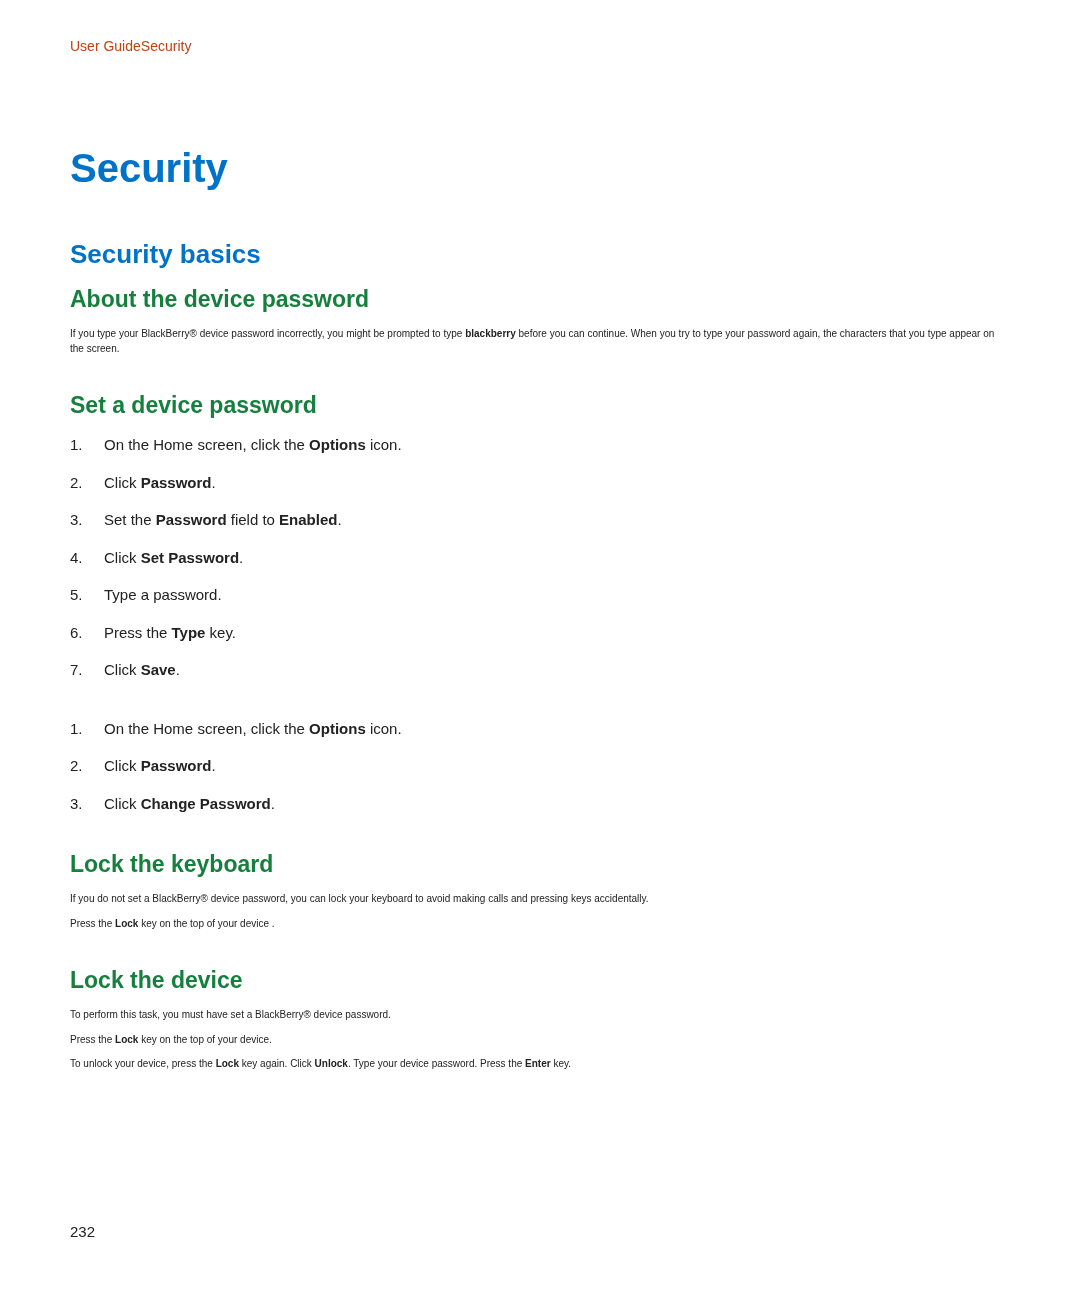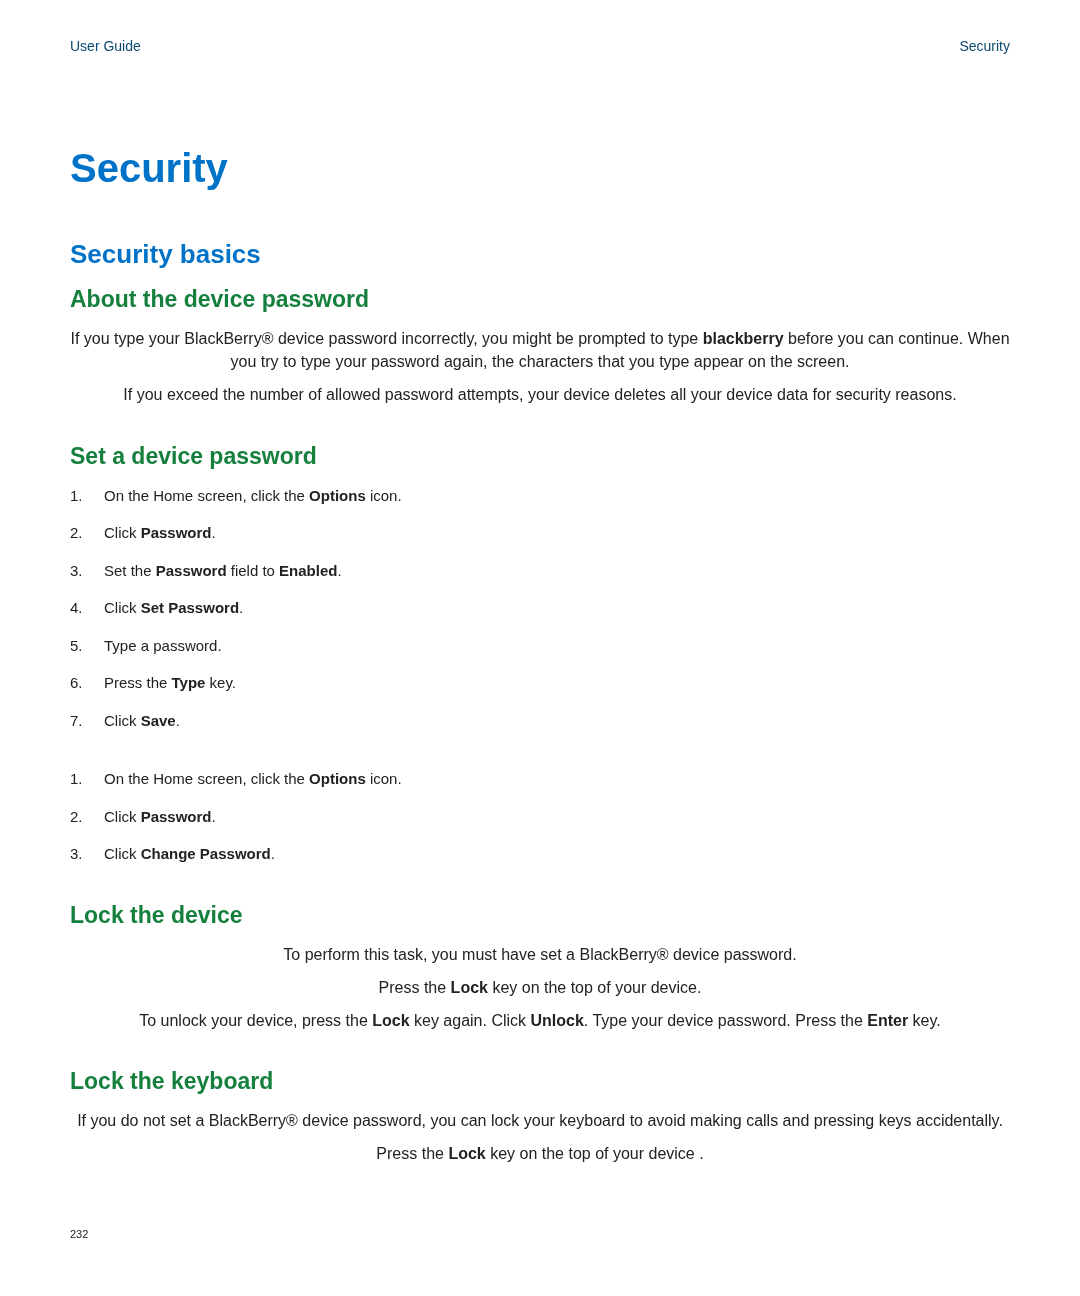--- a/index.html
+++ b/index.html
@@ -9,23 +9,22 @@
       color: #000;
       width: 1080px;
       height: 1296px;
       position: relative;
     }
     .page {
       padding: 38px 70px 0 70px;
     }
     .header {
       display: flex;
-      justify-content: space-between;
       font-size: 14px;
-      color: #0c4a6e;
+      color: #c2410c;
       margin-bottom: 92px;
     }
     .h1 {
       font-size: 40px;
       font-weight: bold;
       color: #0073c8;
       margin-bottom: 48px;
     }
     .h2 {
       font-size: 26px;
@@ -33,25 +32,24 @@
       color: #0073c8;
       margin-bottom: 16px;
     }
     .h3 {
       font-size: 23px;
       font-weight: bold;
       color: #15803d;
       margin-bottom: 14px;
     }
     .para {
-      font-size: 16px;
+      font-size: 10px;
       line-height: 1.45;
       margin-bottom: 10px;
       color: #222;
-      text-align: center;
     }
     .section {
       margin-bottom: 36px;
     }
     ol {
       list-style: none;
       counter-reset: item;
       margin-bottom: 12px;
       padding-left: 0;
     }
@@ -69,42 +67,41 @@
       position: absolute;
       left: 0;
       width: 24px;
       text-align: left;
     }
     .bold { font-weight: bold; }
     .page-number {
       position: absolute;
       bottom: 56px;
       left: 70px;
-      font-size: 11px;
+      font-size: 15px;
       color: #222;
     }
   </style>
 </head>
 <body>
 
 <div class="page">
   <div class="header">
     <span>User Guide</span>
     <span>Security</span>
   </div>
 
   <div class="h1">Security</div>
   <div class="h2">Security basics</div>
 
   <div class="section">
     <div class="h3">About the device password</div>
     <p class="para">
       <span>If you type your BlackBerry® device password incorrectly, you might be prompted to type </span><span class="bold">blackberry</span><span> before you can continue. When you try to type your password again, the characters that you type appear on the screen.</span>
     </p>
-    <p class="para">If you exceed the number of allowed password attempts, your device deletes all your device data for security reasons.</p>
   </div>
 
   <div class="section">
     <div class="h3">Set a device password</div>
     <ol>
       <li><span>On the Home screen, click the </span><span class="bold">Options</span><span> icon.</span></li>
       <li><span>Click </span><span class="bold">Password</span><span>.</span></li>
       <li><span>Set the </span><span class="bold">Password</span><span> field to </span><span class="bold">Enabled</span><span>.</span></li>
       <li><span>Click </span><span class="bold">Set Password</span><span>.</span></li>
       <li><span>Type a password.</span></li>
@@ -115,32 +112,32 @@
 
   <div class="section">
     <ol>
       <li><span>On the Home screen, click the </span><span class="bold">Options</span><span> icon.</span></li>
       <li><span>Click </span><span class="bold">Password</span><span>.</span></li>
       <li><span>Click </span><span class="bold">Change Password</span><span>.</span></li>
     </ol>
   </div>
 
   <div class="section">
+    <div class="h3">Lock the keyboard</div>
+    <p class="para">If you do not set a BlackBerry® device password, you can lock your keyboard to avoid making calls and pressing keys accidentally.</p>
+    <p class="para">
+      <span>Press the </span><span class="bold">Lock</span><span> key on the top of your device .</span>
+    </p>
+  </div>
+
+  <div class="section">
     <div class="h3">Lock the device</div>
     <p class="para">To perform this task, you must have set a BlackBerry® device password.</p>
     <p class="para">
       <span>Press the </span><span class="bold">Lock</span><span> key on the top of your device.</span>
     </p>
     <p class="para">
       <span>To unlock your device, press the </span><span class="bold">Lock</span><span> key again. Click </span><span class="bold">Unlock</span><span>. Type your device password. Press the </span><span class="bold">Enter</span><span> key.</span>
     </p>
   </div>
-
-  <div class="section">
-    <div class="h3">Lock the keyboard</div>
-    <p class="para">If you do not set a BlackBerry® device password, you can lock your keyboard to avoid making calls and pressing keys accidentally.</p>
-    <p class="para">
-      <span>Press the </span><span class="bold">Lock</span><span> key on the top of your device .</span>
-    </p>
-  </div>
 </div>
 
 <div class="page-number">232</div>
 
 </body></html>

